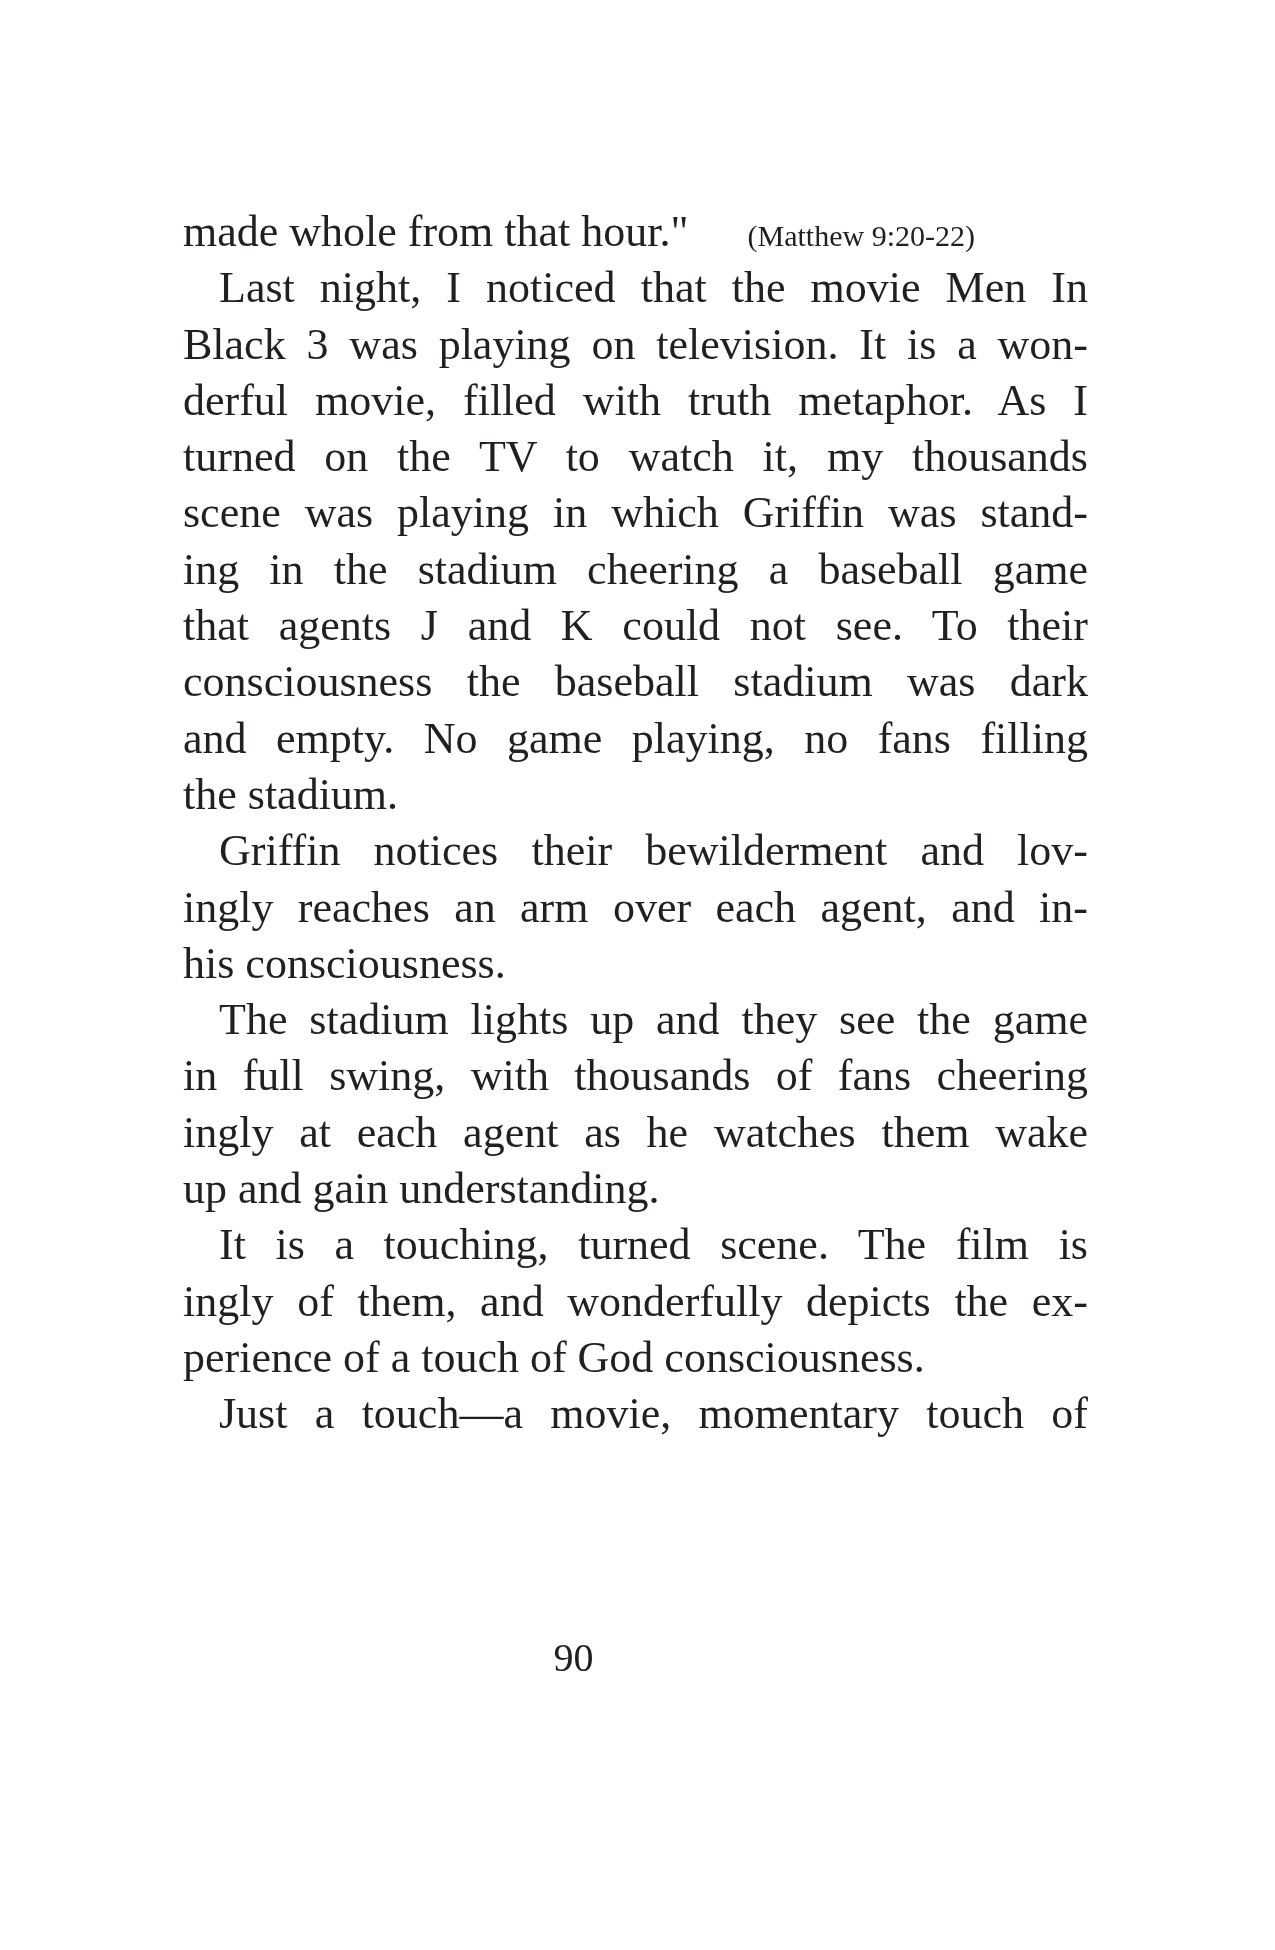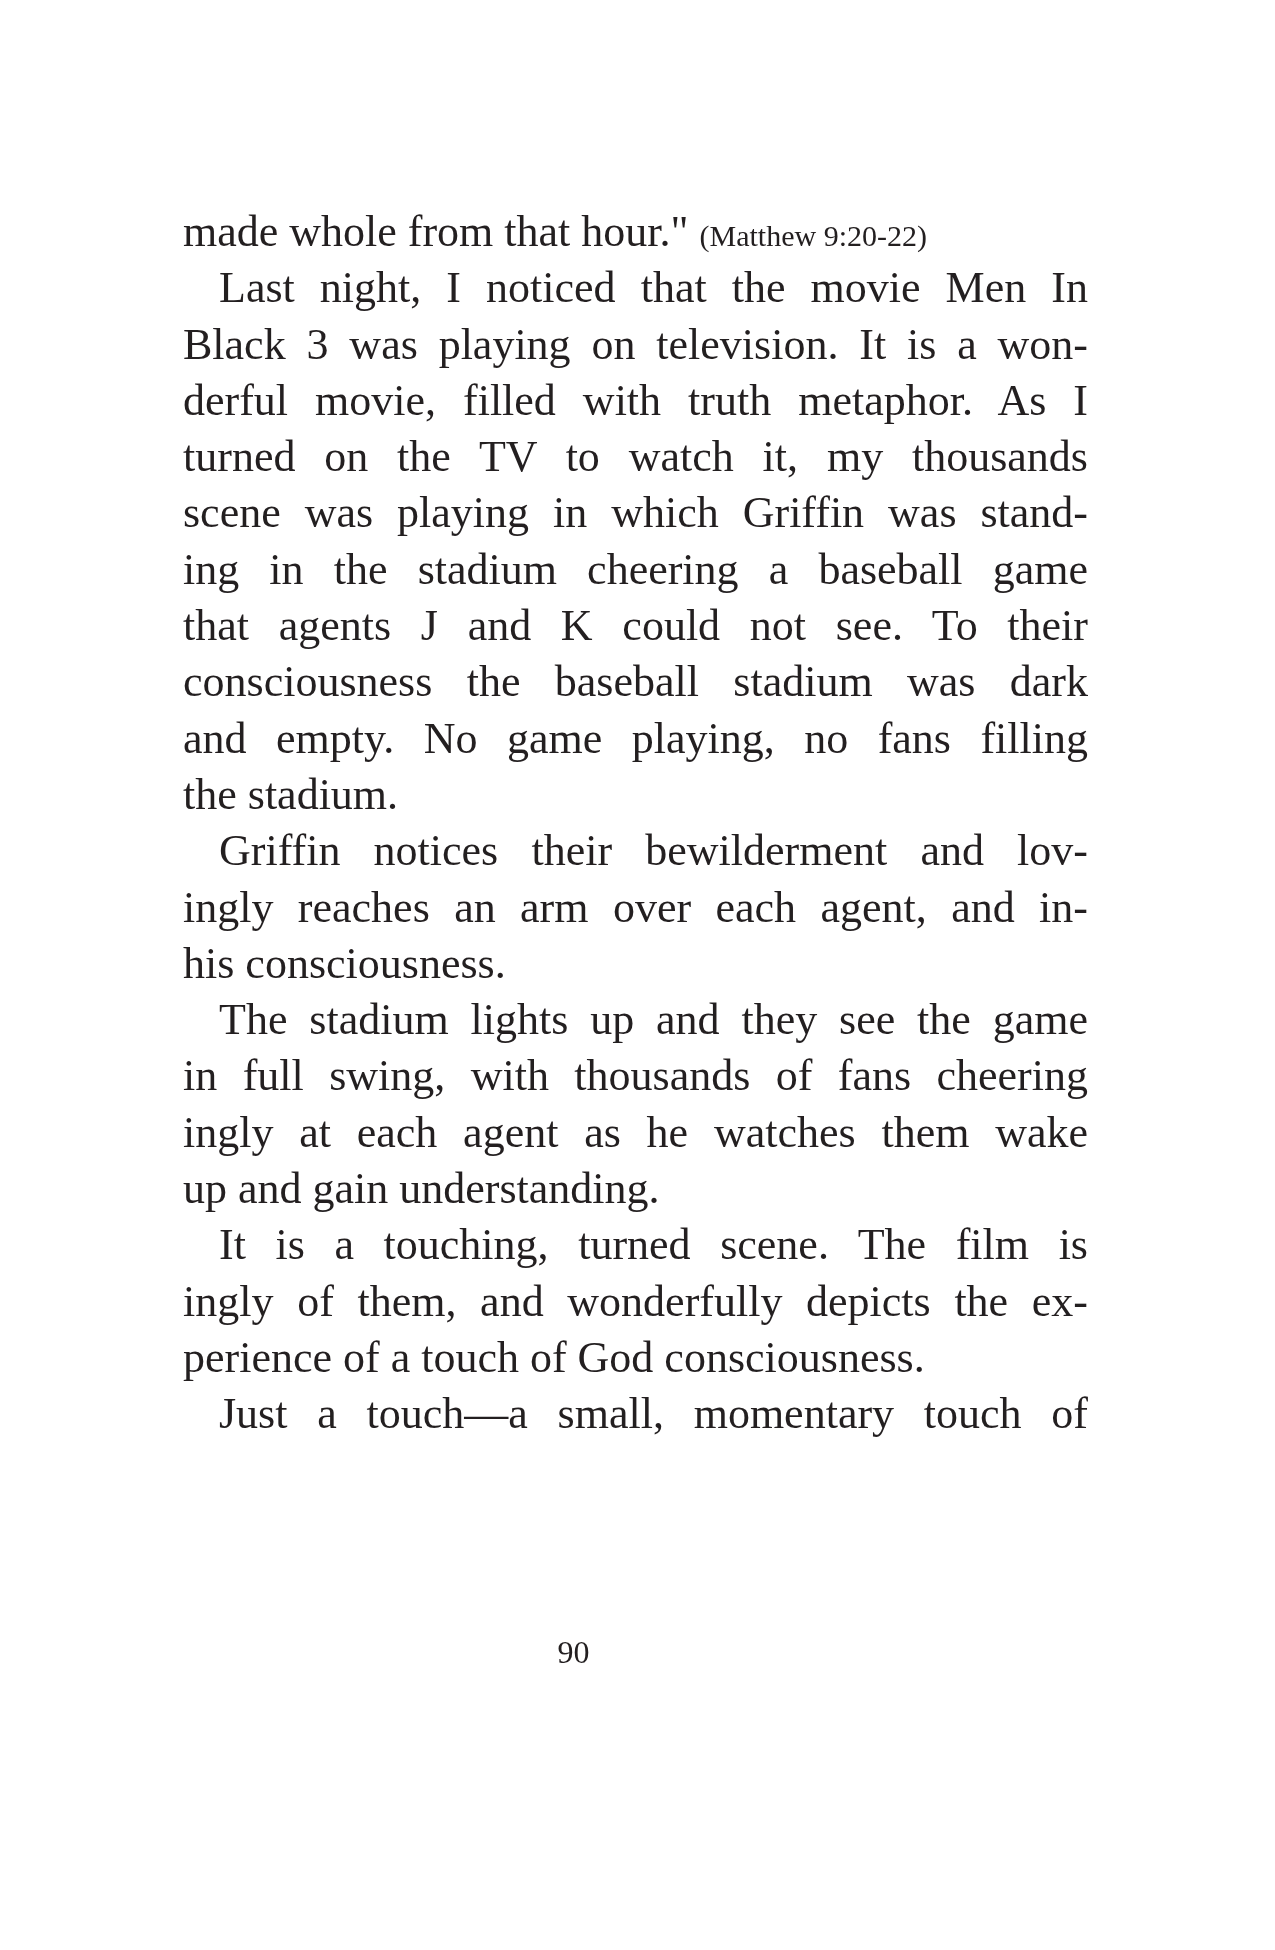--- a/index.html
+++ b/index.html
@@ -18,30 +18,30 @@
   .line {
     display: block;
     height: 56.3px;
     white-space: nowrap;
     text-align: justify;
     text-align-last: justify;
     overflow: visible;
   }
   .line.last { text-align-last: left; }
   .line.indent { padding-left: 36px; }
-  .cite { font-size: 30px; }
+  .cite { font-size: 30px; margin-left: 48px; }
   .it { }
   .page-number {
     position: absolute;
     left: 0;
     width: 1147px;
     top: 1634px;
     text-align: center;
     font-family: "Liberation Serif", "DejaVu Serif", serif;
-    font-size: 32px;
+    font-size: 40px;
     color: #231f20;
   }
 </style>
 </head>
 <body>
 
 <div class="page">
   <div class="text-block" id="text-block">
       <div class="line last"><span>made whole from that hour." </span><span class="cite">(Matthew 9:20-22)</span></div>
       <div class="line indent"><span>Last night, I noticed that the movie </span><span class="it">Men In</span></div>
@@ -57,16 +57,16 @@
       <div class="line indent"><span>Griffin notices their bewilderment and lov-</span></div>
       <div class="line"><span>ingly reaches an arm over each agent, and in-</span></div>
       <div class="line last"><span>his consciousness.</span></div>
       <div class="line indent"><span>The stadium lights up and they see the game</span></div>
       <div class="line"><span>in full swing, with thousands of fans cheering</span></div>
       <div class="line"><span>ingly at each agent as he watches them wake</span></div>
       <div class="line last"><span>up and gain understanding.</span></div>
       <div class="line indent"><span>It is a touching, turned scene. The film is</span></div>
       <div class="line"><span>ingly of them, and wonderfully depicts the ex-</span></div>
       <div class="line last"><span>perience of a touch of God consciousness.</span></div>
-      <div class="line indent"><span>Just a touch—a small, momentary touch of</span></div>
+      <div class="line indent"><span>Just a touch—a movie, momentary touch of</span></div>
     </div>
   <div class="page-number">90</div>
 </div>
 
 </body></html>

